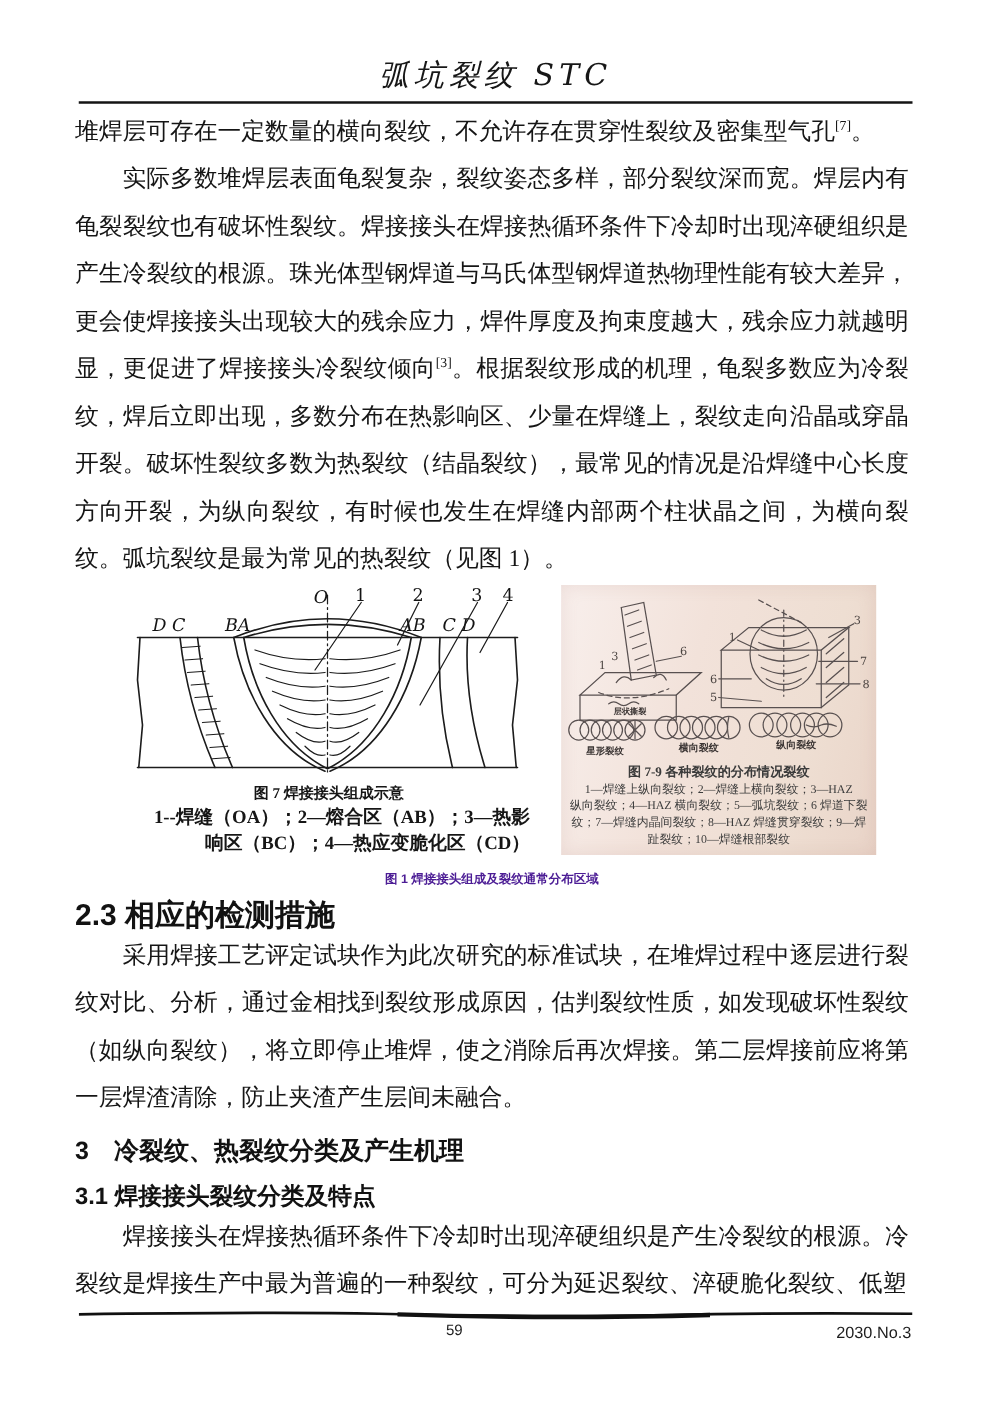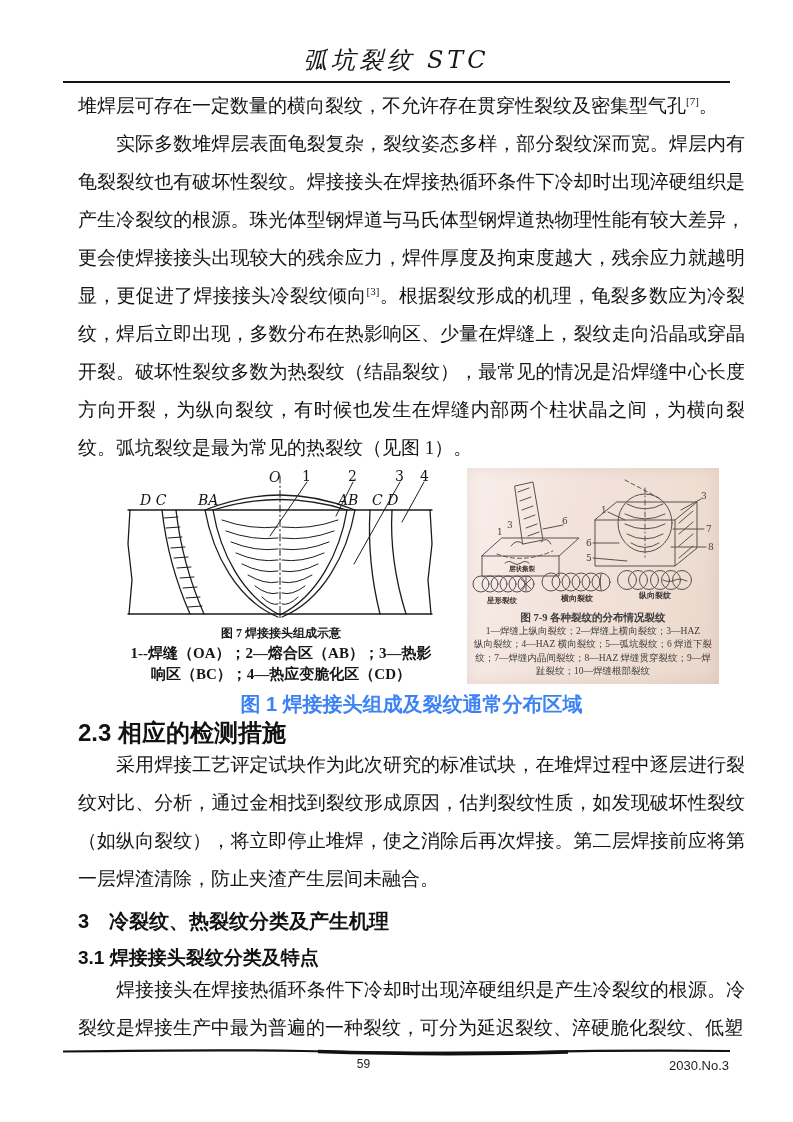--- a/index.html
+++ b/index.html
@@ -2,36 +2,36 @@
 <html><head>
 <meta charset="utf-8">
 <style>
   html,body{margin:0;padding:0;background:#ffffff;}
   .page{position:relative;width:793px;height:1122px;background:#ffffff;overflow:hidden;
         font-family:"Liberation Serif","DejaVu Serif",serif;color:#111;}
   .hdr{position:absolute;top:44px;left:0;width:793px;text-align:center;
        font-family:"DejaVu Serif","Liberation Serif",serif;font-style:italic;
        font-size:24px;letter-spacing:4px;color:#171717;}
   .hdr-rule{position:absolute;top:81px;left:63px;width:667px;height:2px;background:#141414;}
-  .content{position:absolute;top:87px;left:78px;width:667px;}
+  .content{position:absolute;top:87px;left:60px;width:667px;}
   .body-p{margin:0;font-size:19px;line-height:38px;text-align:justify;color:#151515;}
   .indent{text-indent:2em;}
   .sup{font-size:11px;vertical-align:super;line-height:0;}
   .figrow{display:flex;align-items:flex-start;height:218px;margin-top:1px;}
   .figleft{margin-left:42px;width:322px;flex:0 0 auto;}
   .fig7-title{margin-top:1px;text-align:center;font-size:12px;font-weight:bold;color:#161616;line-height:20px;}
-  .fig7-leg{text-align:center;font-size:15px;font-weight:bold;color:#161616;line-height:21px;}
+  .fig7-leg{text-align:right;font-size:15px;font-weight:bold;color:#161616;line-height:21px;}
   .photo{margin-left:auto;margin-right:26px;width:252px;height:216px;flex:0 0 auto;
          background:linear-gradient(105deg,#f8efec 0%,#f2e2da 40%,#eeded2 75%,#e9d4c8 100%);
          box-shadow:inset 0 0 14px rgba(170,110,100,0.15);}
   .photo-cap{text-align:center;color:#3b3b3b;font-size:9.5px;line-height:13.5px;
              font-family:Liberation Serif, serif;}
   .photo-cap.t{font-size:10.5px;font-weight:bold;margin-top:1px;}
   .fig1-cap{margin-top:8px;text-align:center;font-family:"Liberation Sans","DejaVu Sans",sans-serif;
-            font-weight:bold;font-size:20px;color:#3b82f6;line-height:20px;}
+            font-weight:bold;font-size:10px;color:#4c1d95;line-height:20px;}
   .h23{margin:6px 0 0 0;font-family:"Liberation Sans","DejaVu Sans",sans-serif;
        font-weight:bold;font-size:24px;line-height:26px;color:#121212;}
   .h3{margin:9px 0 0 0;font-family:"Liberation Sans","DejaVu Sans",sans-serif;
       font-weight:bold;font-size:20px;line-height:28px;color:#121212;}
   .h31{margin:10px 0 0 0;font-family:"Liberation Sans","DejaVu Sans",sans-serif;
        font-weight:bold;font-size:19px;line-height:26px;color:#121212;}
   .ftr-rule{position:absolute;left:63px;top:1047px;width:667px;height:9px;}
   .ftr-page{position:absolute;left:0;top:1057px;width:727px;text-align:center;
             font-family:"Liberation Sans","DejaVu Sans",sans-serif;font-size:12px;color:#222;}
   .ftr-issue{position:absolute;right:64px;top:1058px;

